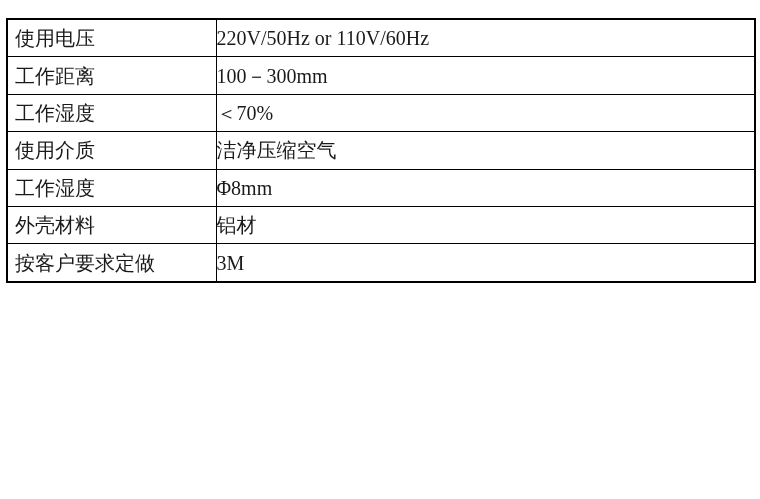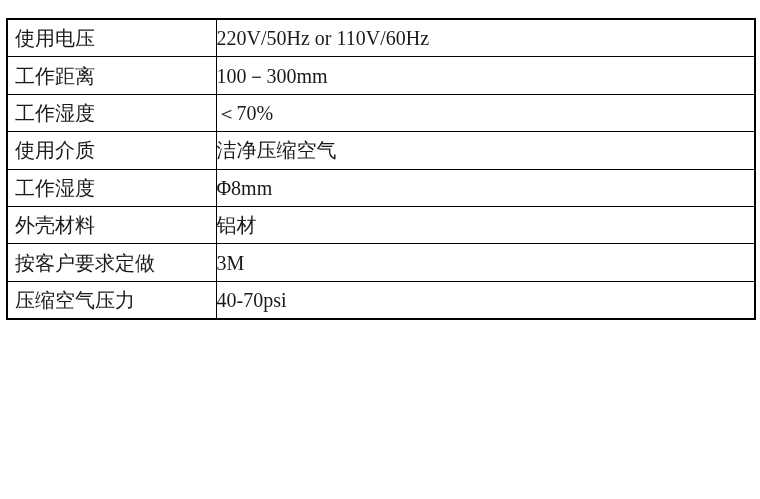--- a/index.html
+++ b/index.html
@@ -68,18 +68,14 @@
         <td class="value-cell">Φ8mm</td>
       </tr>
       <tr>
         <td class="label-cell">外壳材料</td>
         <td class="value-cell">铝材</td>
       </tr>
       <tr>
         <td class="label-cell">按客户要求定做</td>
         <td class="value-cell">3M</td>
       </tr>
-      <tr>
-        <td class="label-cell">压缩空气压力</td>
-        <td class="value-cell">40-70psi</td>
-      </tr>
     </tbody>
 </table>
 
 </body></html>

